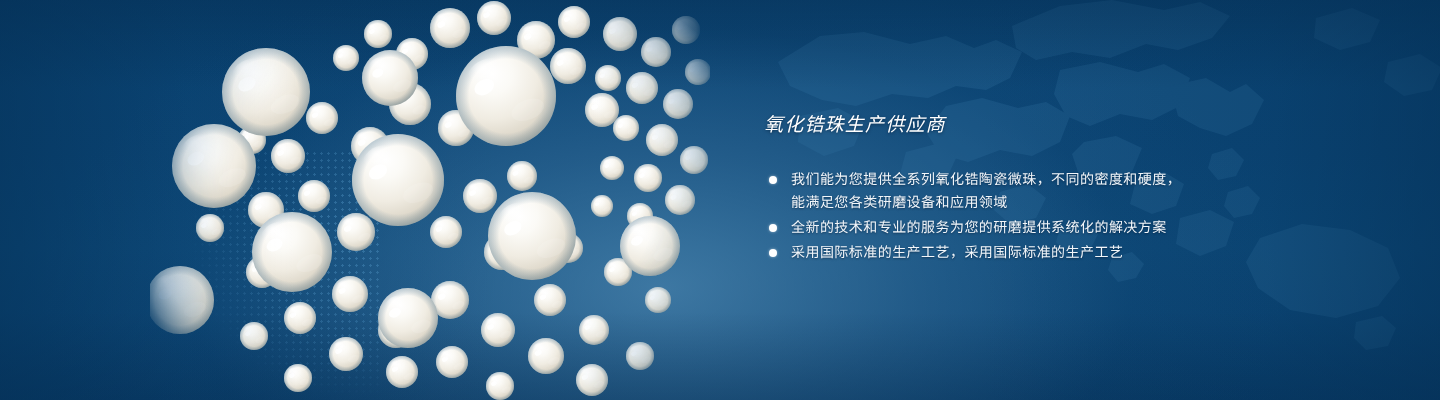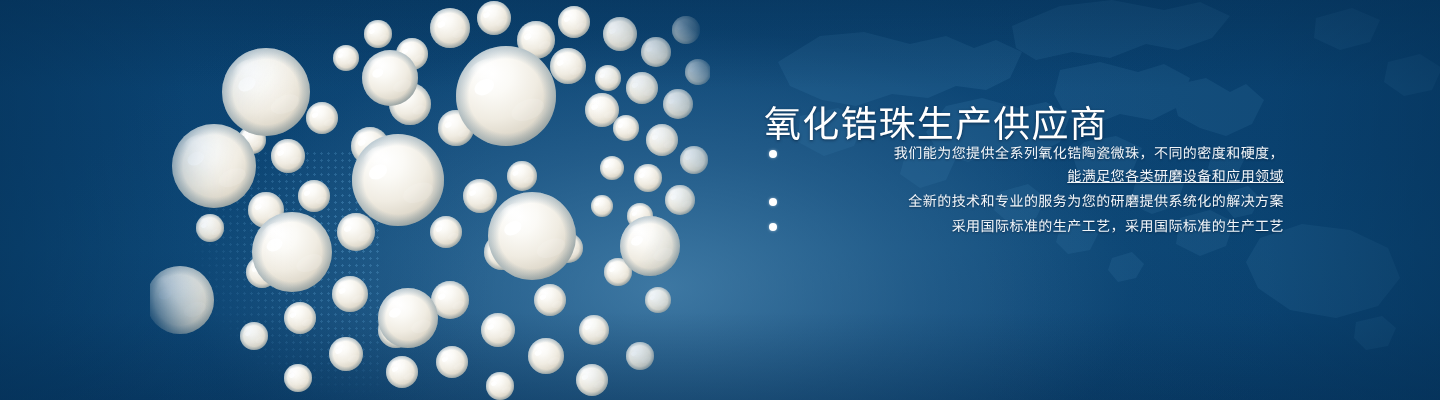--- a/index.html
+++ b/index.html
@@ -70,47 +70,48 @@
   }
 
   
   .copy{
     position:absolute;
     left:764px; top:108px;
     width:520px;
   }
   .headline{
     color:#ffffff;
-    font-size:37px;
+    font-size:19px;
     line-height:34px;
     letter-spacing:1.2px;
     font-weight:400;
     text-shadow:0 1px 3px rgba(0,18,40,.55);
     white-space:nowrap;
-  }
-  .bullets{ list-style:none;text-align:right; }
+    font-style:italic;
+  }
+  .bullets{ margin-top:26px; list-style:none; }
   .bullet{
     position:relative;
     padding-left:27px;
     color:#f2f6fa;
     font-size:14px;
     line-height:23px;
     letter-spacing:.45px;
     margin-bottom:2px;
     text-shadow:0 1px 2px rgba(0,18,40,.5);
   }
   .bullet .dot{
     position:absolute;
     left:5px; top:8px;
     width:8px; height:8px;
     border-radius:50%;
     background:#ffffff;
     box-shadow:0 0 3px rgba(255,255,255,.5);
   }
-  .bullet .l2{ display:block;text-decoration:underline; }
+  .bullet .l2{ display:block; }
 </style>
 </head>
 <body>
 
 <div class="banner">
 
   <div class="bg-base"></div>
 
   <div class="map-wrap">
     <svg viewBox="0 0 720 470" preserveAspectRatio="xMidYMid slice" aria-hidden="true">

